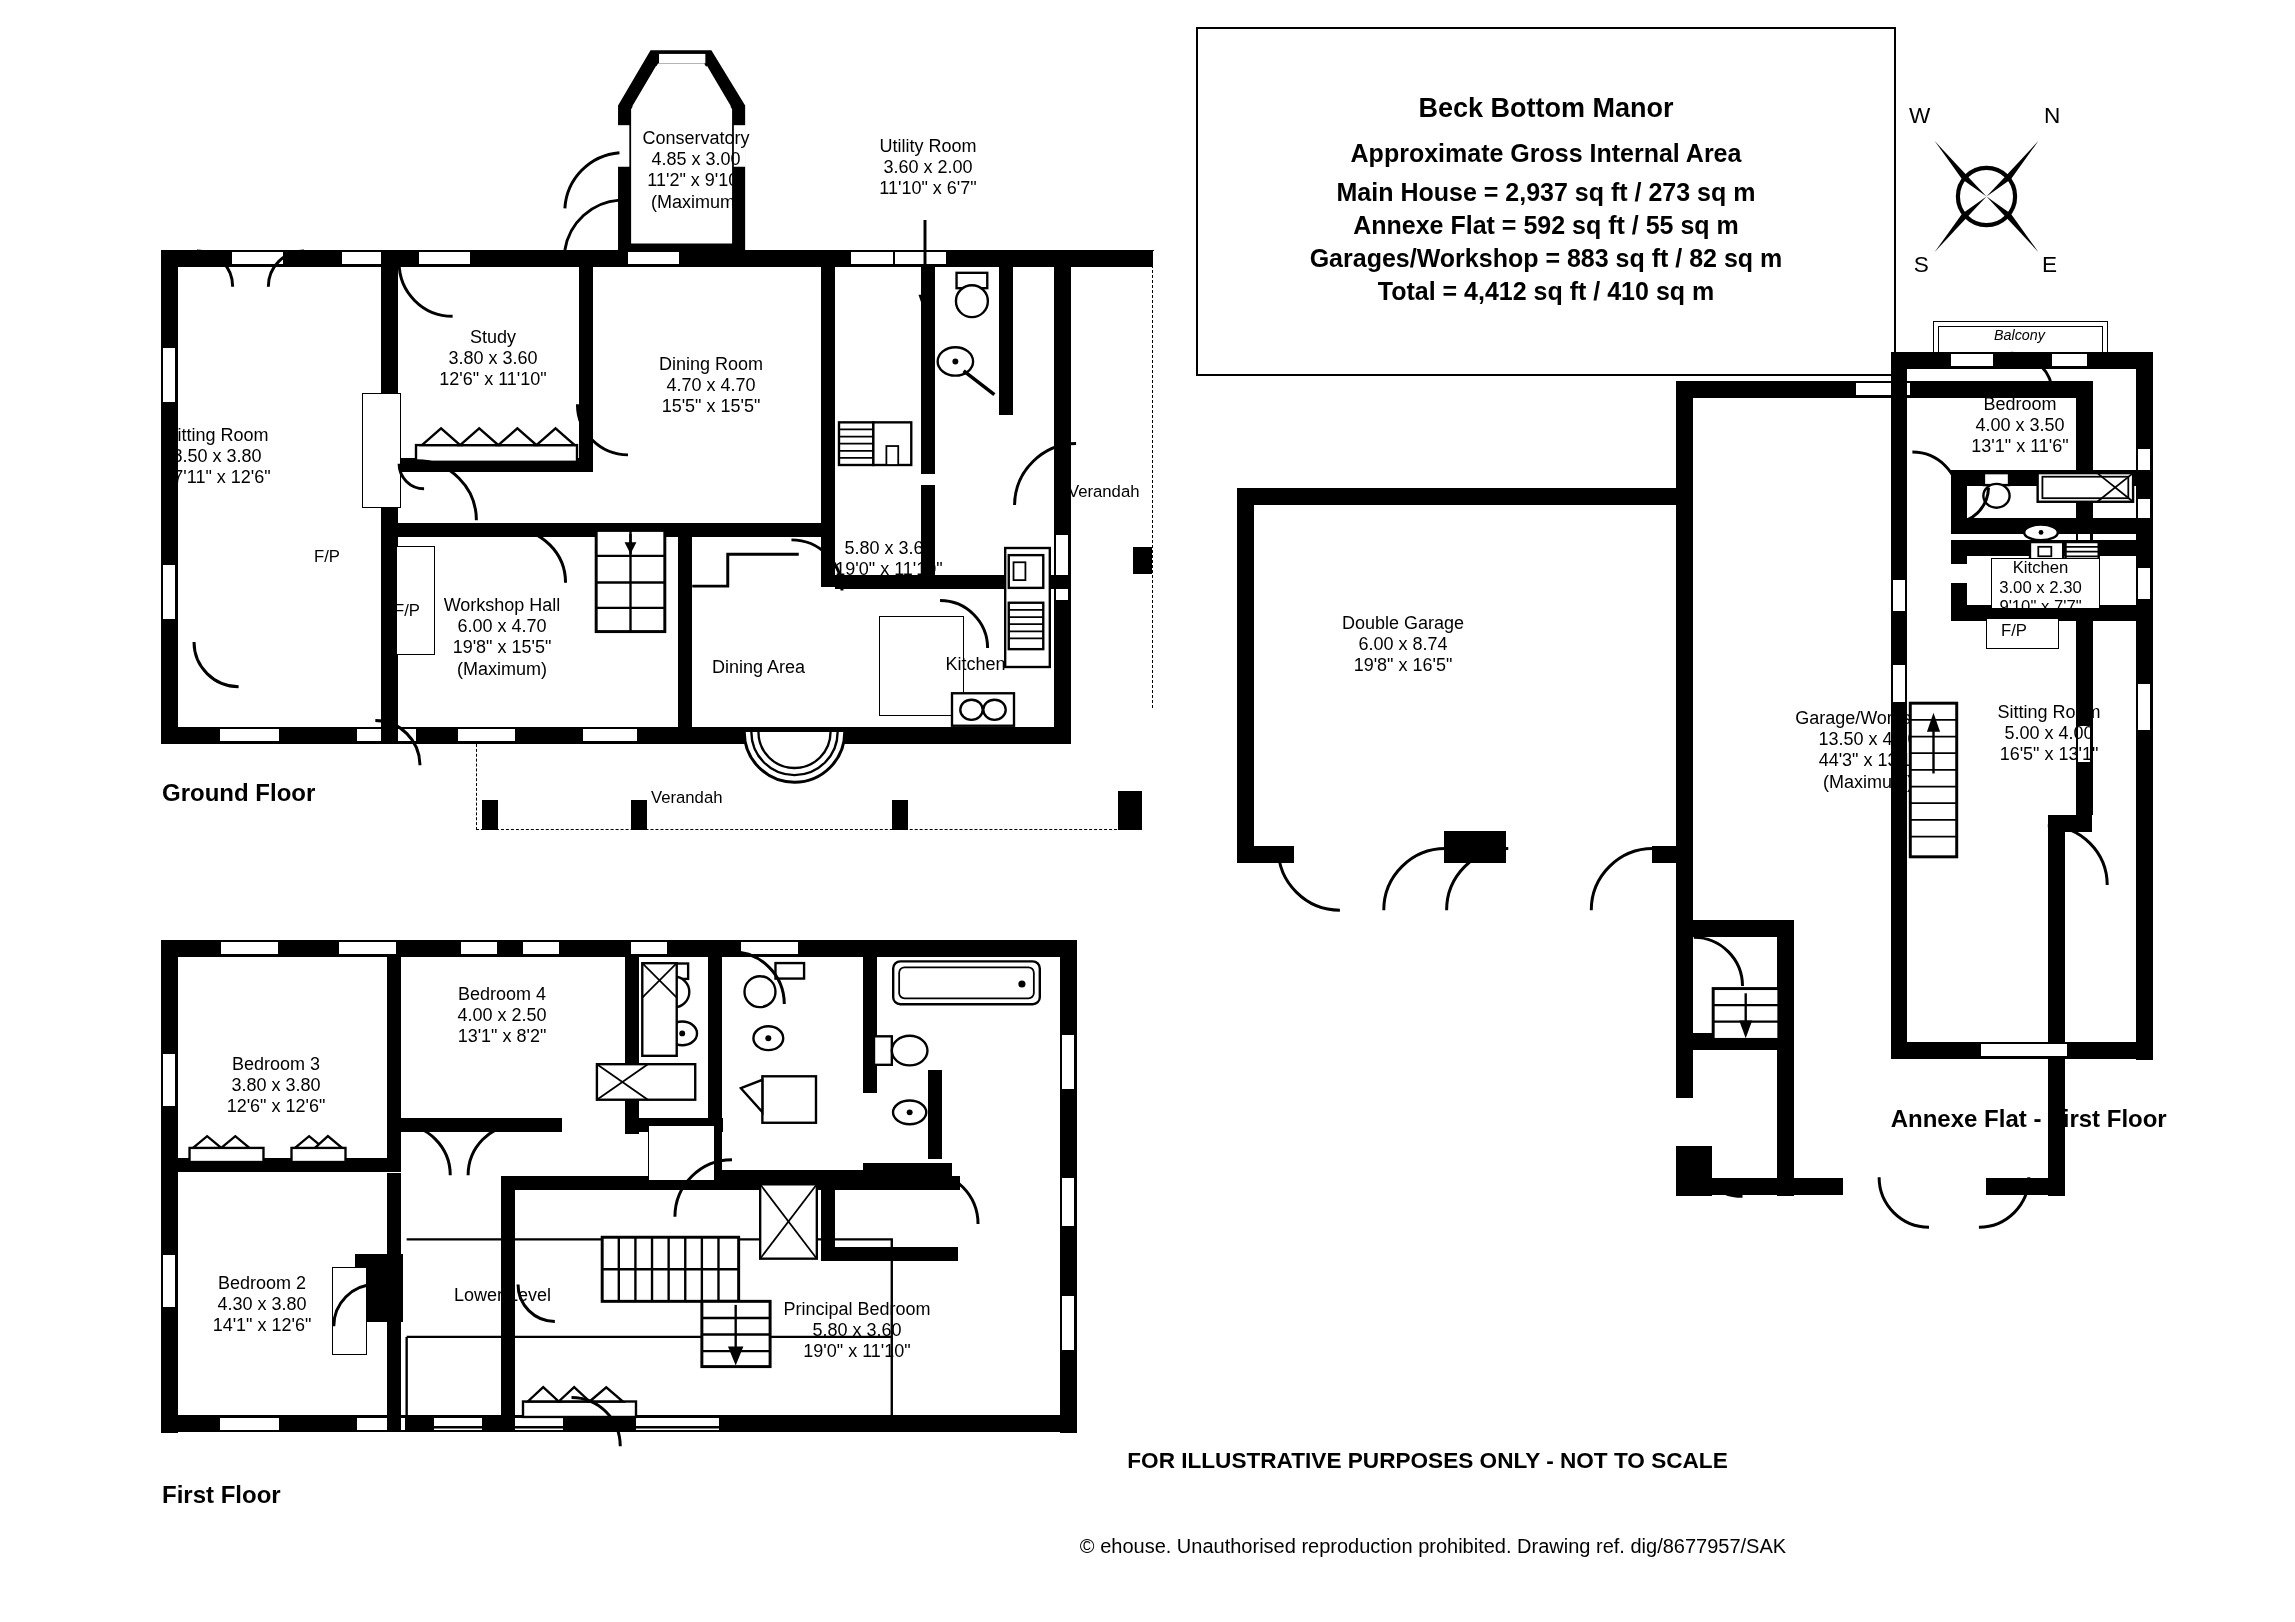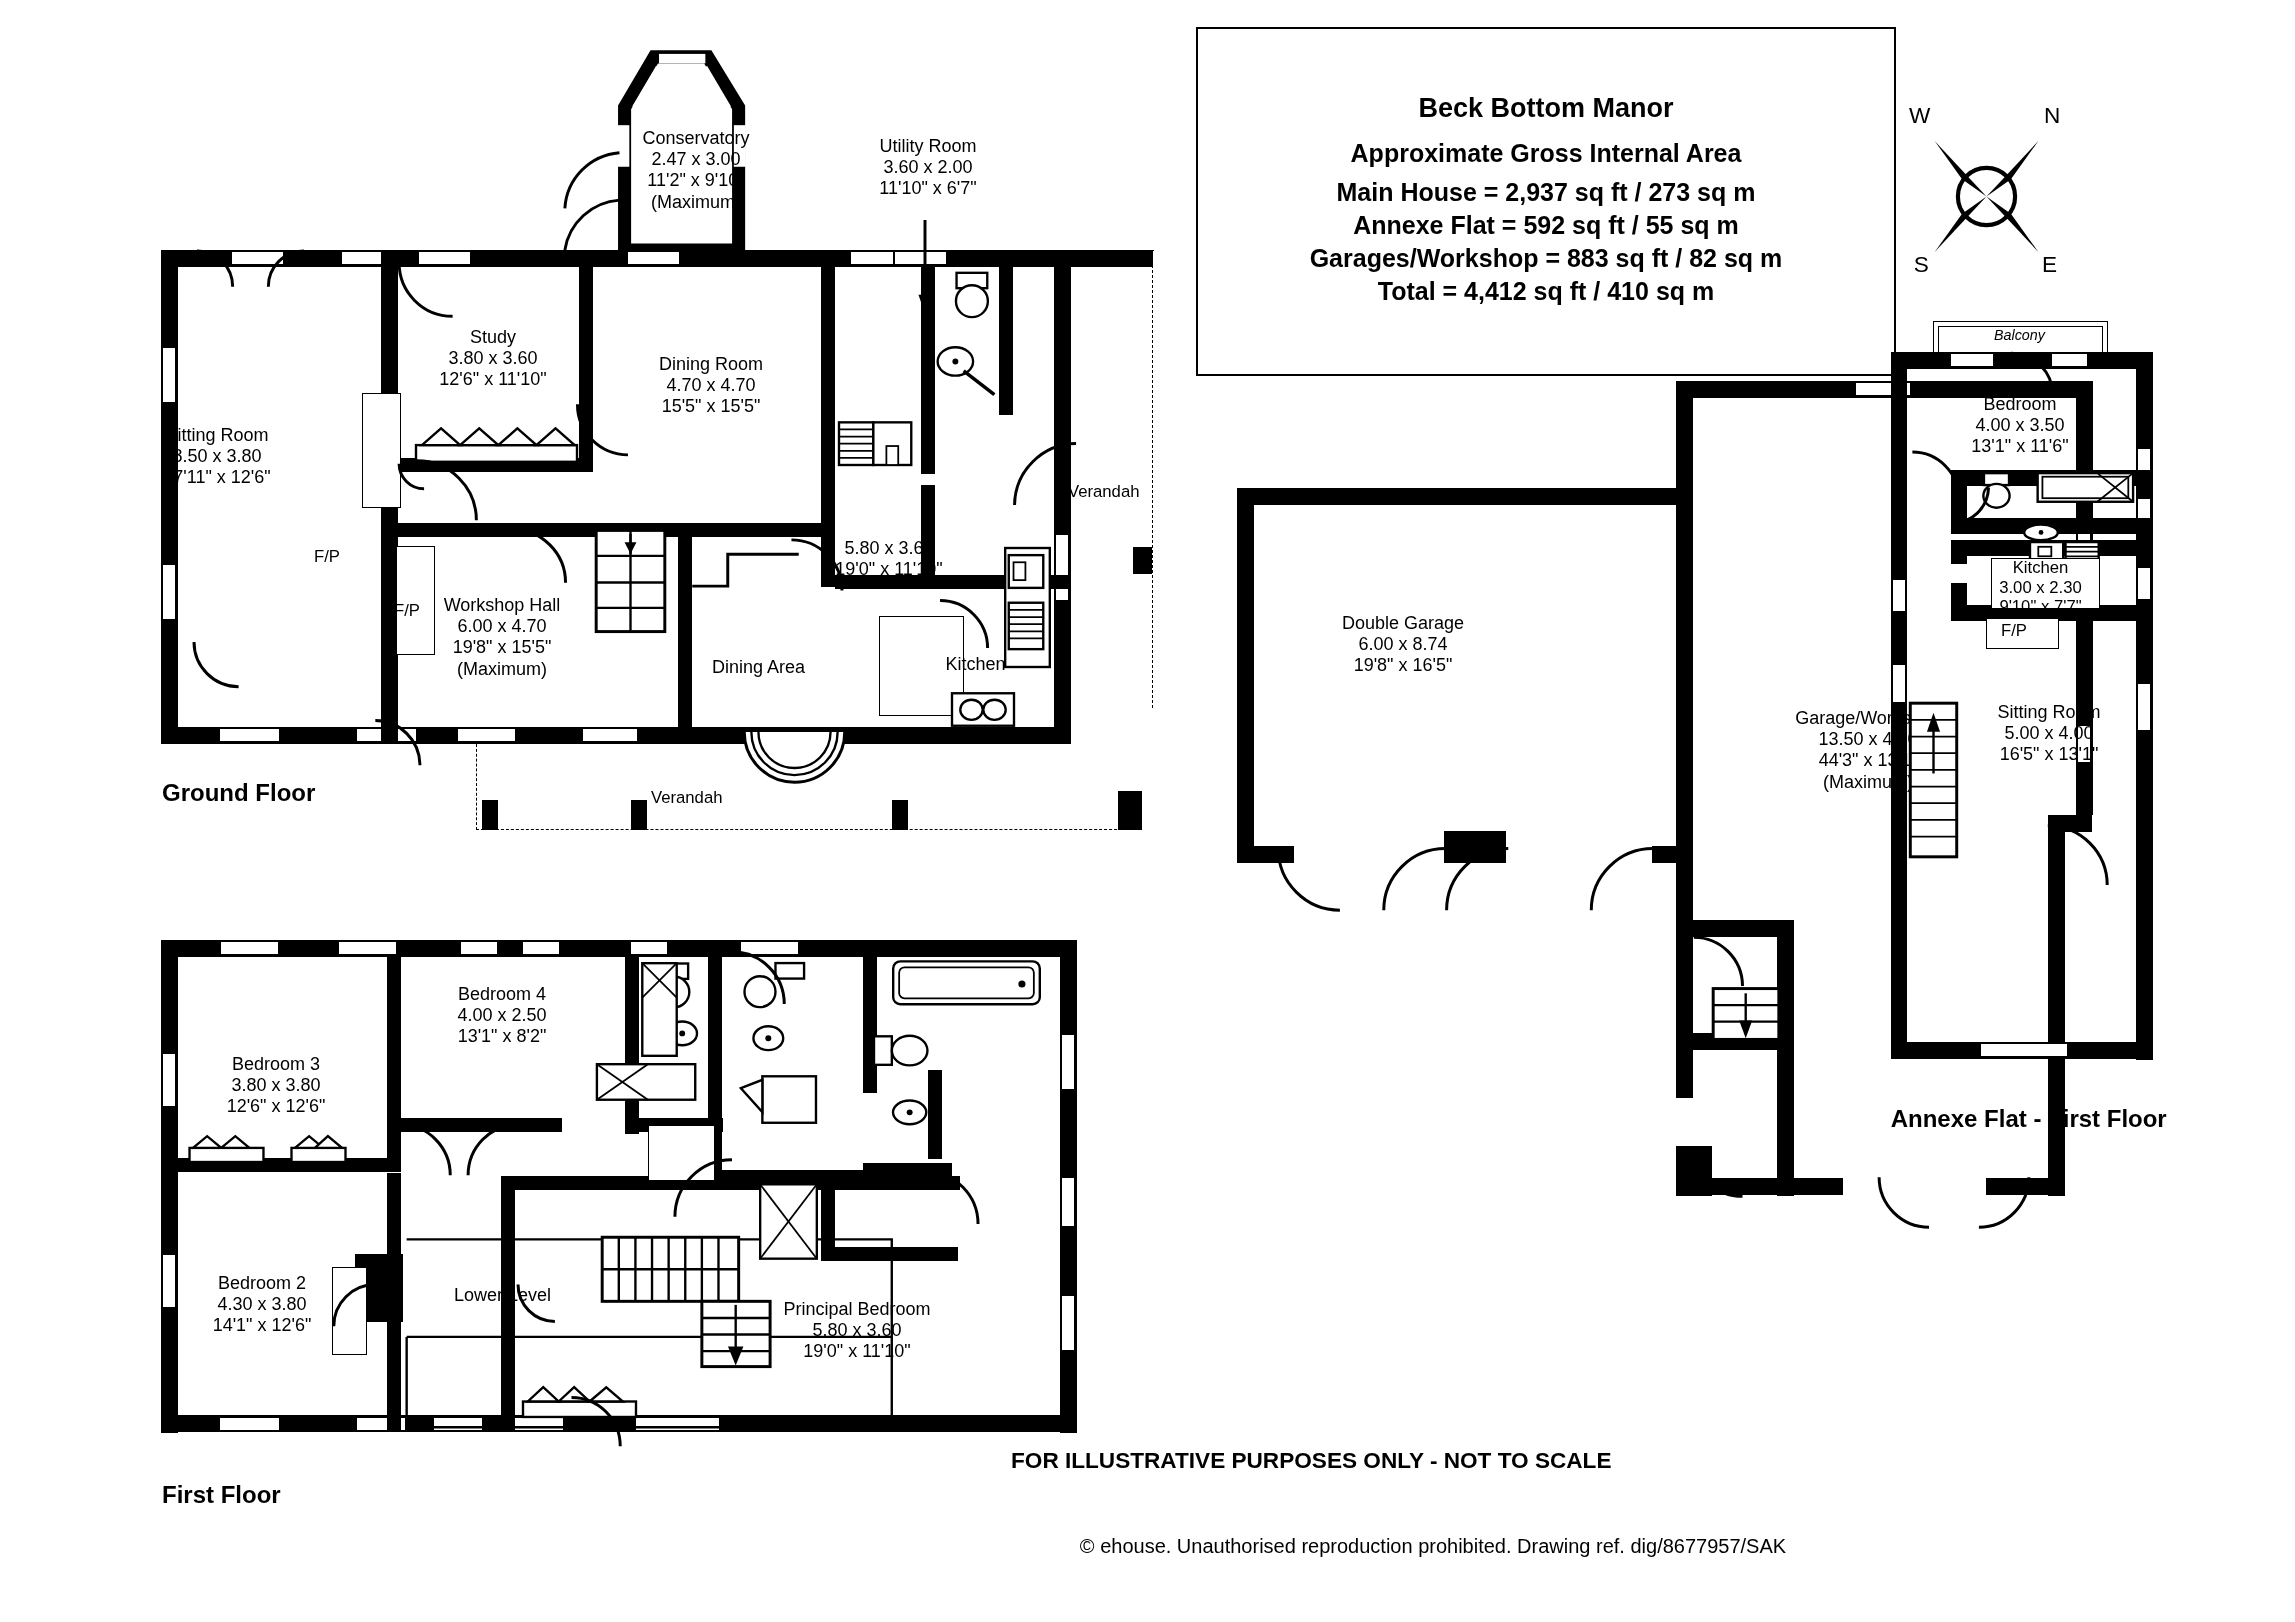--- a/index.html
+++ b/index.html
@@ -21,21 +21,21 @@
   
   #titlebox{position:absolute;border:2.4px solid #000;background:#fff;text-align:center;
             display:flex;flex-direction:column;align-items:center;justify-content:center;}
   #titlebox .t1{font-size:27px;font-weight:bold;margin-bottom:15px;}
   #titlebox .t2{font-size:25px;font-weight:bold;margin-bottom:10px;}
   #titlebox .t3{font-size:25px;font-weight:bold;margin-bottom:4.2px;}
   
   #compass{position:absolute;width:149px;height:137px;}
   #compass .cl{position:absolute;font-size:22.6px;}
   
-  .footbold{position:absolute;font-size:22.6px;font-weight:bold;white-space:nowrap;}
+  .footbold{position:absolute;font-size:22.6px;font-weight:bold;white-space:nowrap;text-align:center;}
   .footreg{position:absolute;font-size:20px;white-space:nowrap;text-align:center;}
   
   .oline{position:absolute;border:1.8px solid #000;background:#fff;}
   .oline2{position:absolute;border:1.2px solid #000;background:#fff;}
   .dash{position:absolute;border-top:1.8px dashed #000;}
   .dashv{position:absolute;border-left:1.8px dashed #000;}
   svg{display:block;overflow:visible;}
 </style>
 </head>
 <body>
@@ -253,21 +253,21 @@
       <span class="dm">3.80 x 3.60</span>
       <span class="dm">12'6" x 11'10"</span>
     </div>
     <div class="lab" style="left:613px;top:354px;width:196px;">
       <span class="nm">Dining Room</span>
       <span class="dm">4.70 x 4.70</span>
       <span class="dm">15'5" x 15'5"</span>
     </div>
     <div class="lab" style="left:601px;top:128px;width:190px;">
       <span class="nm">Conservatory</span>
-      <span class="dm">2.47 x 3.00</span>
+      <span class="dm">4.85 x 3.00</span>
       <span class="dm">11'2" x 9'10"</span>
       <span class="dm">(Maximum)</span>
     </div>
     <div class="lab" style="left:833px;top:136px;width:190px;">
       <span class="nm">Utility Room</span>
       <span class="dm">3.60 x 2.00</span>
       <span class="dm">11'10" x 6'7"</span>
     </div>
 
     <svg class="abs" style="left:916px;top:220px;" width="18" height="95" viewBox="0 0 30 160">

